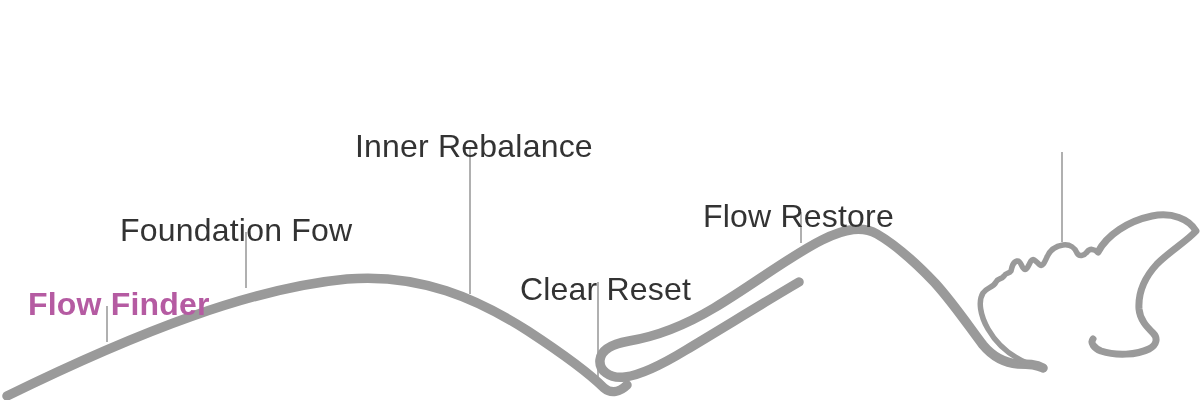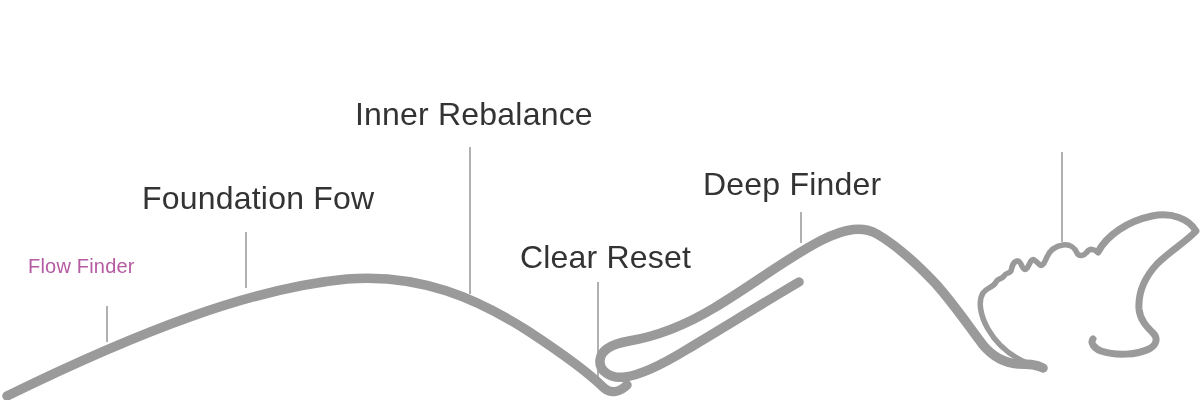--- a/index.html
+++ b/index.html
@@ -27,24 +27,25 @@
     z-index:1;
   }
   .stage-label{
     position:absolute;
     z-index:3;
     font-size:32px;
     line-height:1;
     letter-spacing:0.2px;
     color:var(--label-text,#333);
     white-space:nowrap;
+    margin-top:32px;
   }
   .stage-label.emphasized{
-    font-size:20px;
-    font-weight:normal;
+    font-size:32px;
+    font-weight:bold;
     color:var(--accent,#b55ba2);
   }
 </style>
 </head>
 <body>
 
 <div class="canvas">
 
   <div class="tick" style="left:106px; top:306px; height:36px;"></div>
   <div class="tick" style="left:245px; top:232px; height:56px;"></div>
@@ -91,18 +92,18 @@
          C 1172 212, 1189 219, 1196 231
          C 1187 241, 1170 251, 1157 264
          C 1145 277, 1138 293, 1139 309
          C 1140 320, 1147 327, 1153 333
          C 1158 338, 1157 345, 1149 349
          C 1137 355, 1116 356, 1101 351
          C 1094 348, 1090 343, 1093 339"></path>
   </svg>
 
   <div class="stage-label emphasized" style="left:28px; top:256px;">Flow Finder</div>
-  <div class="stage-label" style="left:142px; top:182px;">Foundation Fow</div>
+  <div class="stage-label" style="left:120px; top:182px;">Foundation Fow</div>
   <div class="stage-label" style="left:355px; top:98px;">Inner Rebalance</div>
   <div class="stage-label" style="left:520px; top:241px;text-align:right;">Clear Reset</div>
-  <div class="stage-label" style="left:703px; top:168px;">Deep Finder</div>
+  <div class="stage-label" style="left:703px; top:168px;">Flow Restore</div>
 
 </div>
 
 </body></html>

